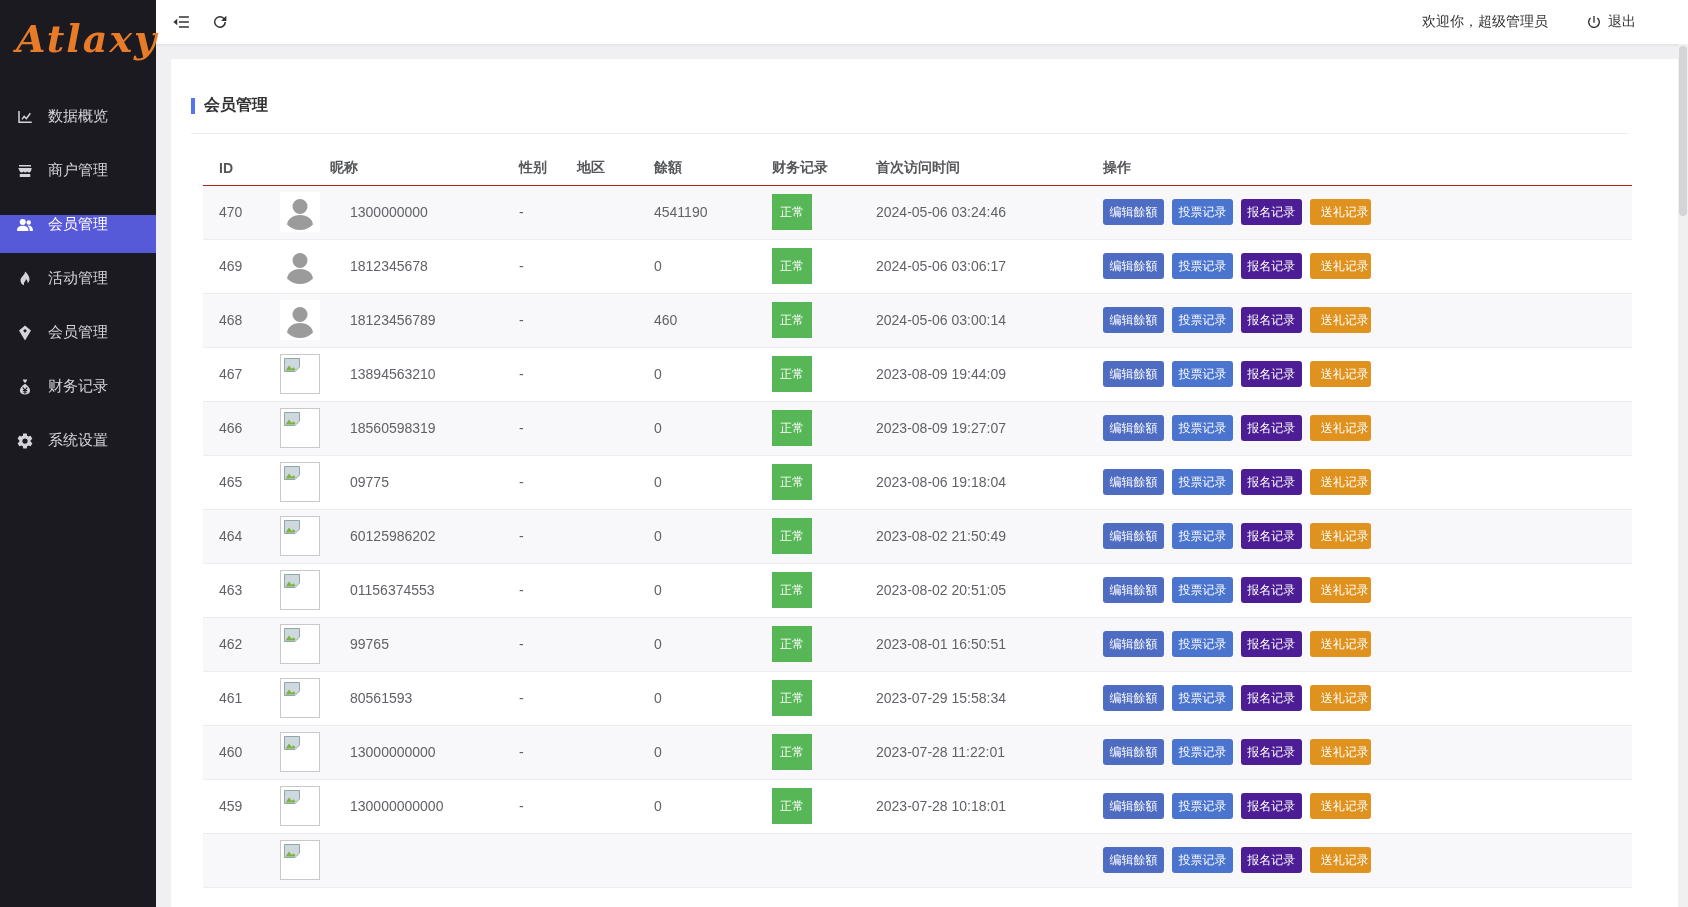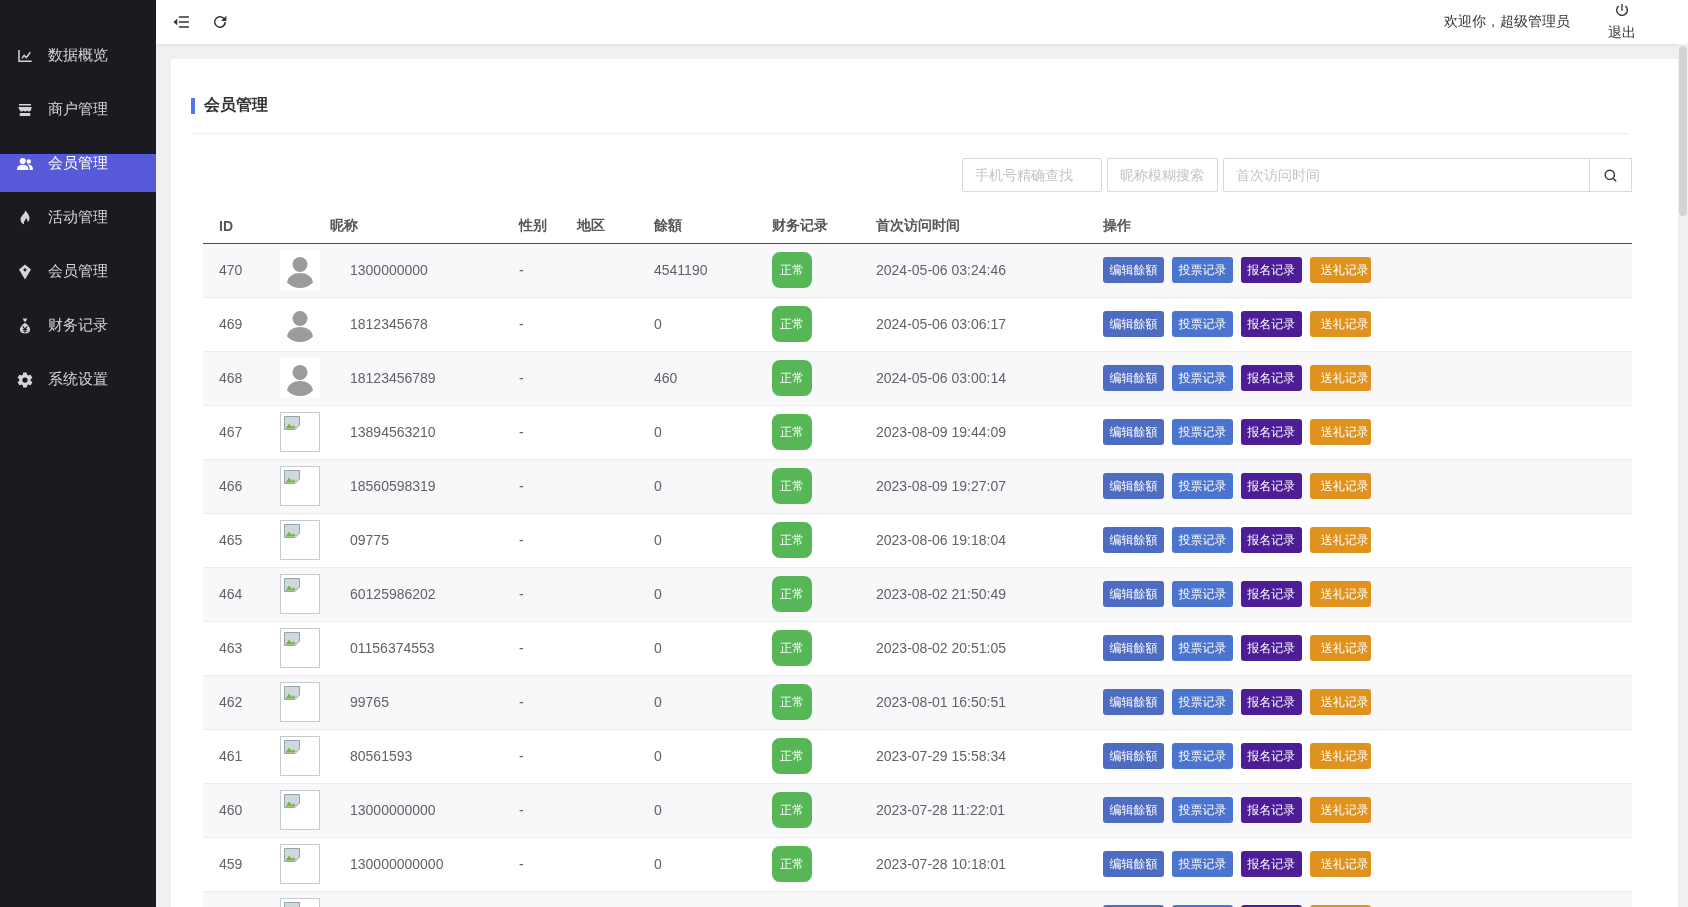--- a/index.html
+++ b/index.html
@@ -22,21 +22,21 @@
   
   .topbar { position:fixed; left:156px; top:0; right:0; height:44px; background:#fff;
     display:flex; align-items:center; box-shadow:0 1px 3px rgba(0,0,0,.08); z-index:9; }
   .tb-icon { width:22px; height:22px; cursor:pointer; display:flex;
     align-items:center; justify-content:center; }
   .tb-fold { margin-left:14px; }
   .tb-refresh { margin-left:17px; }
   .topbar-right { margin-left:auto; display:flex; align-items:center;
     padding-right:52px; font-size:14px; color:#333; }
   .welcome { margin-right:38px; }
-  .logout { display:flex; align-items:center; gap:6px; cursor:pointer; color:#333;flex-direction:column; }
+  .logout { display:flex; align-items:center; gap:6px; cursor:pointer; color:#333; }
 
   
   .content { position:fixed; left:156px; top:44px; right:0; bottom:0;
     background:#f0f0f2; overflow:hidden; }
   .card { position:absolute; left:15px; top:15px; width:1507px; height:1300px; background:#fff; }
   .page-title { display:flex; align-items:center; gap:9px; padding:36px 0 0 20px; }
   .title-bar { width:4px; height:16px; background:#5475f0; }
   .title-text { font-size:16px; font-weight:bold; color:#303133; }
   .divider { height:1px; background:#ececee; margin:17px 50px 0 20px; }
 
@@ -64,38 +64,39 @@
   td .nick-text { padding-left:20px; }
 
   .avatar { width:40px; height:40px; background:#fff; position:relative; }
   .avatar .av-person { width:40px; height:40px; display:block;
     clip-path:circle(18px at 20px 20px); }
   .avatar.broken { border:1px solid #c9c9c9; }
   .avatar .av-broken { position:absolute; top:3px; left:3px; width:16px; height:14px; display:none; }
   .avatar.broken .av-broken { display:block; }
 
   .badge { display:inline-block; background:#57b757; color:#fff; font-size:12px;
-    padding:12px 8px; border-radius:8px; line-height:1; }
+    padding:12px 8px; border-radius:0; line-height:1; }
   .btn { display:inline-block; border:none; color:#fff; font-size:12px; width:61px;
     height:26px; border-radius:3px; margin-right:4px; cursor:pointer;
     font-family:inherit; padding:0; }
   .btn-edit   { background:#4f6cc3; }
   .btn-vote   { background:#4a74ce; }
   .btn-signup { background:#4c1d95; }
   .btn-gift   { background:#e0921e;padding-left:9px; }
 
   .scrollbar { position:fixed; right:0; top:44px; width:10px; bottom:0;
     background:#f0f0f0; z-index:11; }
   .scroll-thumb { position:absolute; top:2px; left:1px; width:8px; height:170px;
     border-radius:4px; background:#d4d4d8; }
 </style>
 </head>
 <body>
 
 <aside class="sidebar">
+  <div class="logo">Atlaxy</div>
   <nav class="menu">
 
     <div class="menu-item">
       <span class="mi-icon">
         <svg viewBox="0 0 24 24">
             <path d="M3 4h2v14h16v2H3V4zm4.2 10.6l3.6-4.8 2.9 2.9 4.6-6.4 1.6 1.2-6 8.2-3-3-2.2 3.1-1.5-1.2z"></path>
           </svg>
       </span>
       <span>数据概览</span>
     </div>
@@ -185,31 +186,20 @@
 
 <main class="content">
   <div class="card">
 
     <div class="page-title">
       <span class="title-bar"></span>
       <span class="title-text">会员管理</span>
     </div>
     <div class="divider"></div>
 
-    <div class="search-row">
-      <input class="inp inp1" type="text" placeholder="手机号精确查找" style="">
-      <input class="inp inp2" type="text" placeholder="昵称模糊搜索" style="">
-      <input class="inp inp3" type="text" placeholder="首次访问时间" style="">
-      <button class="search-btn">
-        <svg viewBox="0 0 24 24" width="17" height="17">
-          <circle cx="11" cy="11" r="6.5" fill="none" stroke="#333" stroke-width="2"></circle>
-          <path d="M15.8 15.8l4.2 4.2" stroke="#333" stroke-width="2"></path>
-        </svg>
-      </button>
-    </div>
 
     <div class="table-wrap">
       <table>
         <colgroup>
           <col style="width:61px">
             <col style="width:66px">
             <col style="width:173px">
           <col style="width:58px">
             <col style="width:77px">
             <col style="width:118px">

